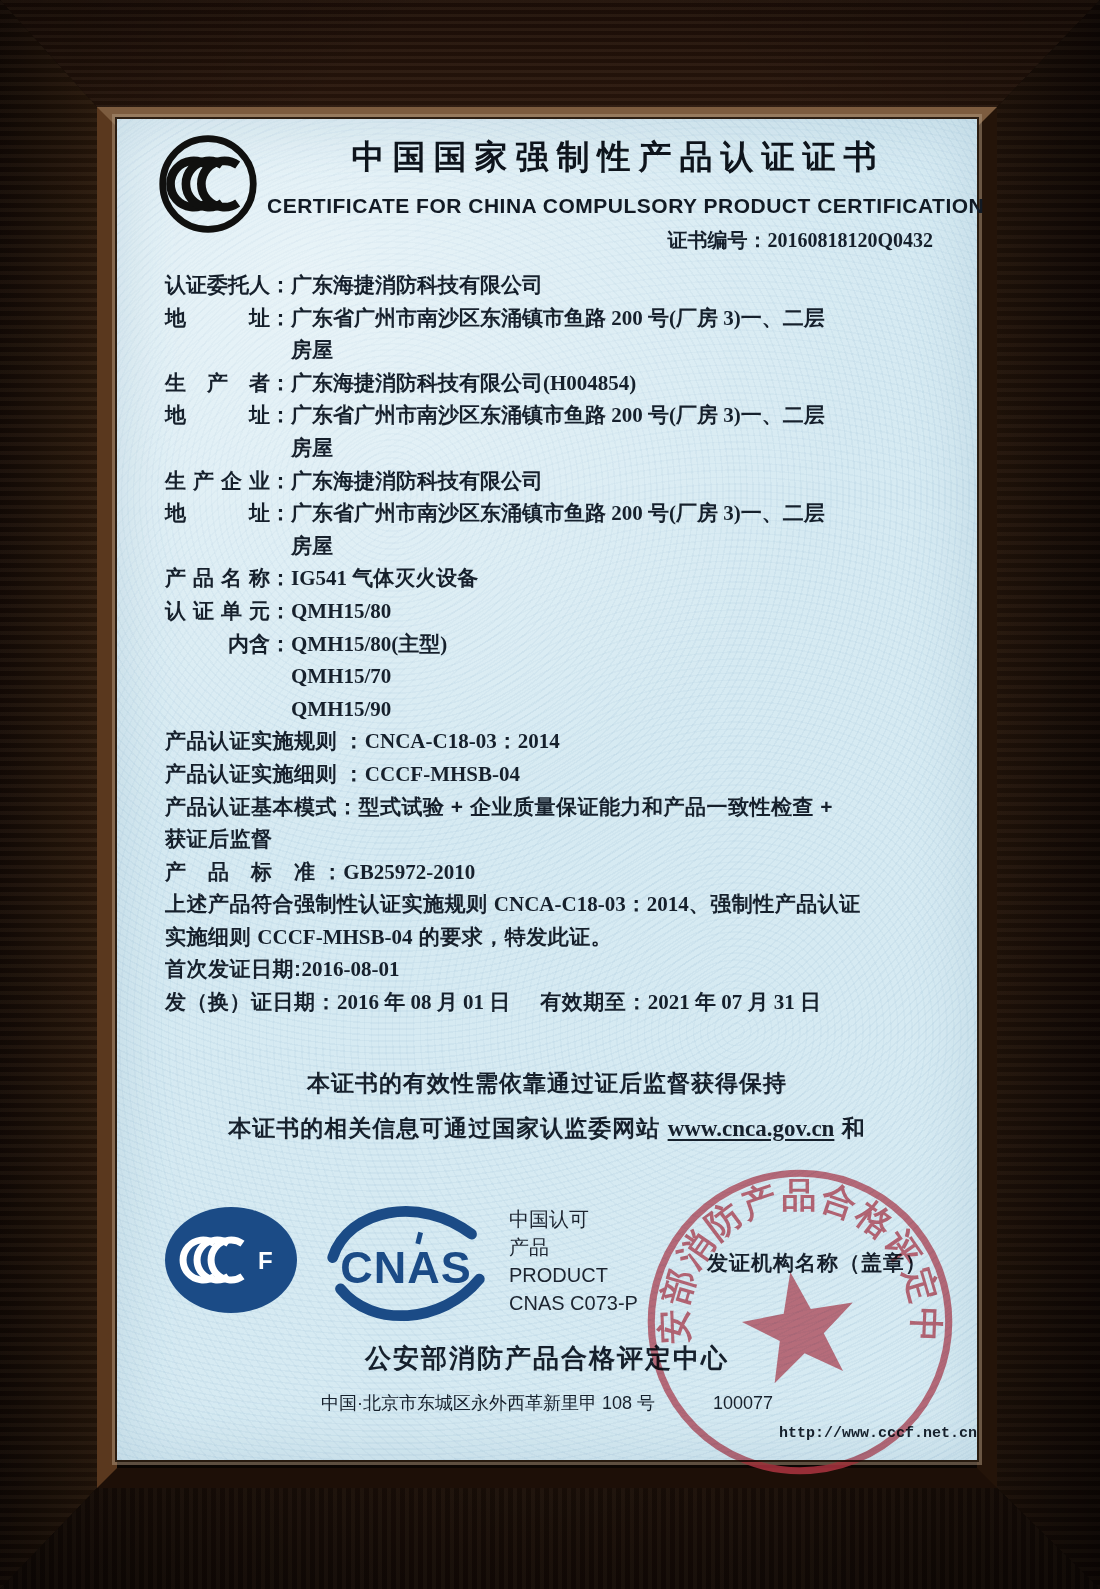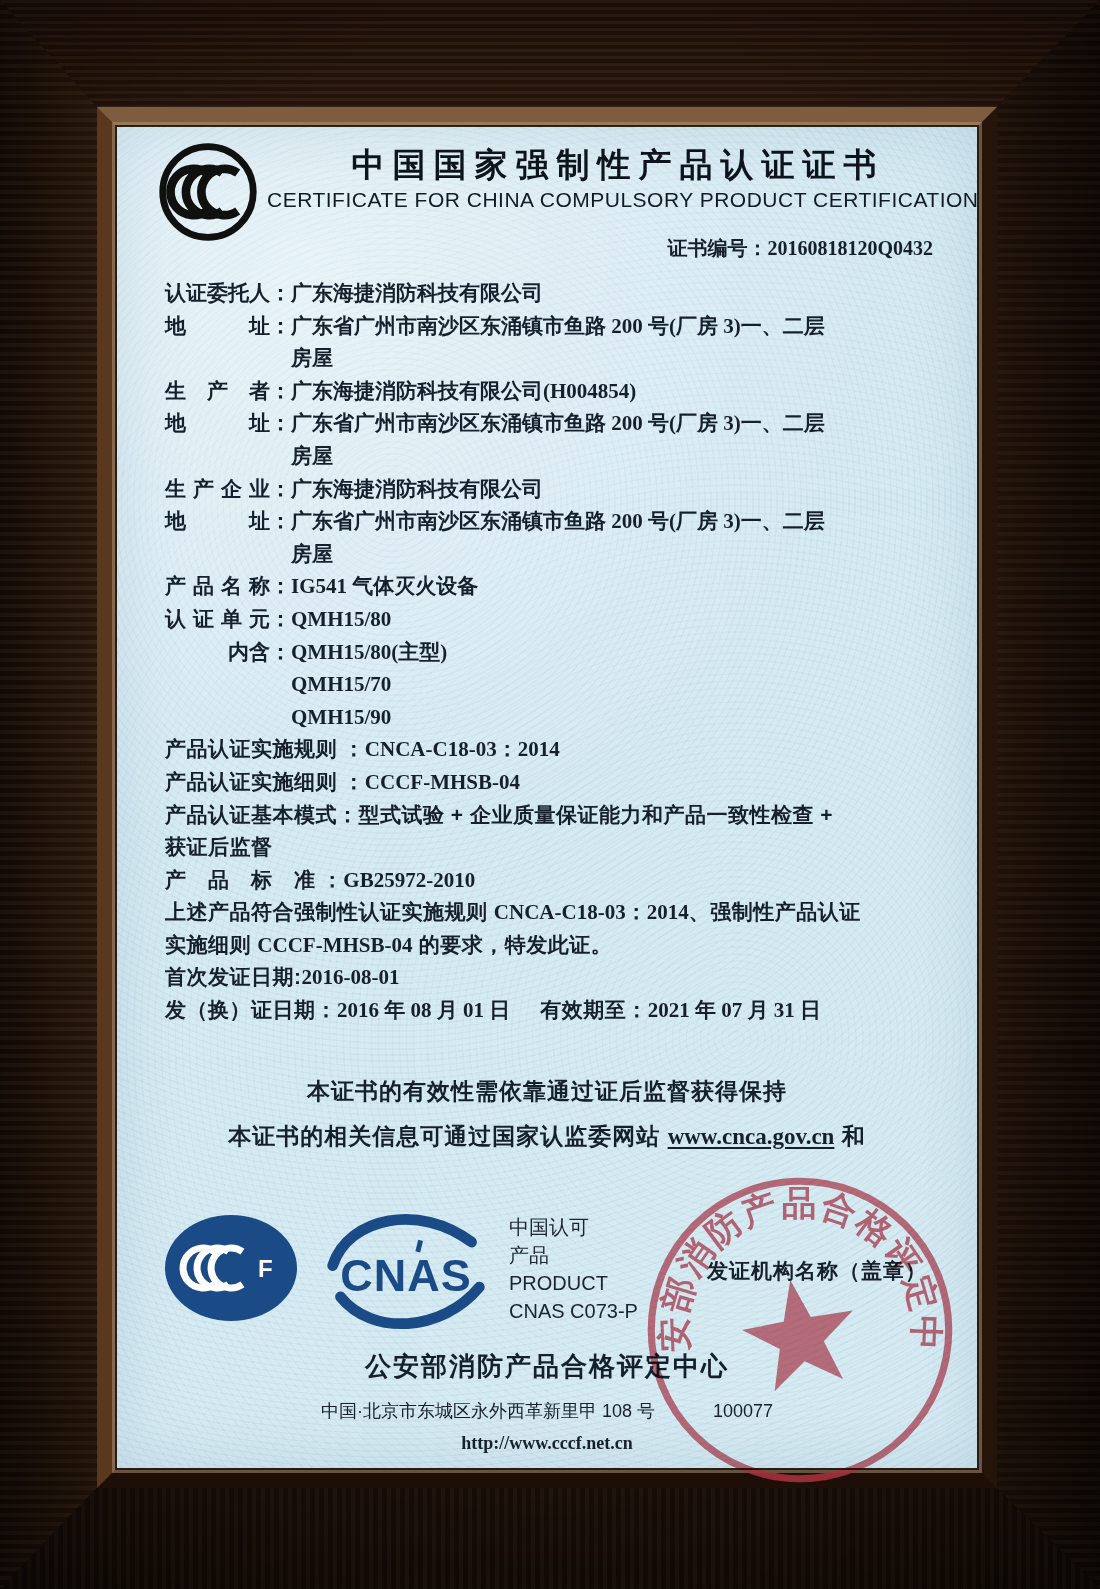--- a/index.html
+++ b/index.html
@@ -22,33 +22,33 @@
   .f-bottom{clip-path:polygon(0 1589px,97px 1488px,997px 1488px,1100px 1589px);
     background:
       repeating-linear-gradient(90deg, rgba(255,215,170,0.04) 0 4px, rgba(0,0,0,0.06) 4px 9px),
       linear-gradient(0deg,#140b06 0%,#301b0e 25%,#472a15 55%,#351e0f 80%,#1c0e07 96%);}
   .bevel{position:absolute;left:97px;top:107px;width:900px;height:1381px;box-sizing:border-box;
     border-style:solid;border-width:20px;z-index:2;
     border-top-color:#7d5c3f;border-left-color:#5a381e;border-right-color:#241409;border-bottom-color:#1d0f07;}
   .vignette{position:absolute;inset:0;z-index:1;pointer-events:none;
     background:radial-gradient(ellipse at 50% 42%, transparent 52%, rgba(0,0,0,0.42) 100%);}
   
-  .paper{position:absolute;left:117px;top:127px;width:860px;height:1341px;z-index:3;
+  .paper{position:absolute;left:117px;top:119px;width:860px;height:1341px;z-index:3;
     color:#16202c;
     box-shadow:0 0 0 2px rgba(35,22,11,0.9), 0 0 0 5px rgba(175,152,125,0.5), inset 0 0 60px rgba(120,160,185,0.25);
     background:
       radial-gradient(circle at 22% 12%, rgba(255,255,255,0.45), transparent 42%),
       repeating-radial-gradient(circle at 32% 28%, rgba(130,170,200,0.10) 0 1.5px, transparent 1.5px 6px),
       repeating-radial-gradient(circle at 72% 68%, rgba(130,170,200,0.08) 0 1.5px, transparent 1.5px 7px),
       #d6eaf2;}
   
   .ccc-mark{position:absolute;left:38px;top:12px;width:106px;height:106px;}
   .titles{position:absolute;left:150px;right:8px;top:16px;text-align:center;}
   .title-cn{font-size:33px;font-weight:700;letter-spacing:8px;color:#0e141c;white-space:nowrap;}
-  .title-en{font-size:21px;font-weight:400;letter-spacing:0.5px;color:#121a24;white-space:nowrap;}
+  .title-en{margin-top:14px;font-size:21px;font-weight:700;letter-spacing:0.5px;color:#121a24;white-space:nowrap;}
   .certno{position:absolute;right:44px;top:108px;font-size:20px;
     font-family:"Liberation Serif",serif;font-weight:600;}
   
   .body-lines{position:absolute;left:48px;right:36px;top:150px;}
   .line{height:32.6px;line-height:32.6px;font-size:21px;white-space:nowrap;}
   .line.cont{padding-left:126px;}
   .line.center{text-align:left;}
   .seg-l{font-weight:700;font-family:"Liberation Sans",sans-serif;letter-spacing:0.5px;}
   .line.col .seg-l,.line.colr .seg-l{display:inline-block;width:105px;text-align:justify;text-align-last:justify;letter-spacing:0;}
   .line.colr .seg-l{text-align-last:right;}
@@ -64,22 +64,22 @@
   .cccf-logo{position:absolute;left:44px;top:1084px;width:140px;height:114px;}
   .cnas-logo{position:absolute;left:205px;top:1076px;width:168px;height:132px;}
   .accred{position:absolute;left:392px;top:1086px;font-size:20px;line-height:28px;font-weight:500;color:#1c2430;}
   .issuer-label{position:absolute;left:566px;top:1130px;font-size:21px;font-weight:700;letter-spacing:1px;margin-left:24px;}
   .stamp{position:absolute;left:520px;top:1040px;width:326px;height:326px;z-index:5;
     mix-blend-mode:multiply;opacity:0.88;}
   
   .footer-org{position:absolute;left:0;right:0;top:1222px;text-align:center;font-size:26px;font-weight:700;letter-spacing:2px;}
   .footer-addr{position:absolute;left:0;right:0;top:1272px;text-align:center;font-size:18px;font-weight:500;}
   .footer-addr .gap{display:inline-block;width:58px;}
-  .footer-web{position:absolute;left:0;right:0;top:1306px;text-align:center;font-size:18px;
-    font-family:Liberation Serif, serif;font-weight:700;}
+  .footer-web{position:absolute;left:0;right:0;top:1306px;text-align:right;font-size:15px;
+    font-family:Liberation Mono, monospace;font-weight:700;}
 </style>
 </head>
 <body>
 
 <div class="scene">
   <div class="fpiece f-top"></div>
   <div class="fpiece f-left"></div>
   <div class="fpiece f-right"></div>
   <div class="fpiece f-bottom"></div>
   <div class="vignette"></div>

